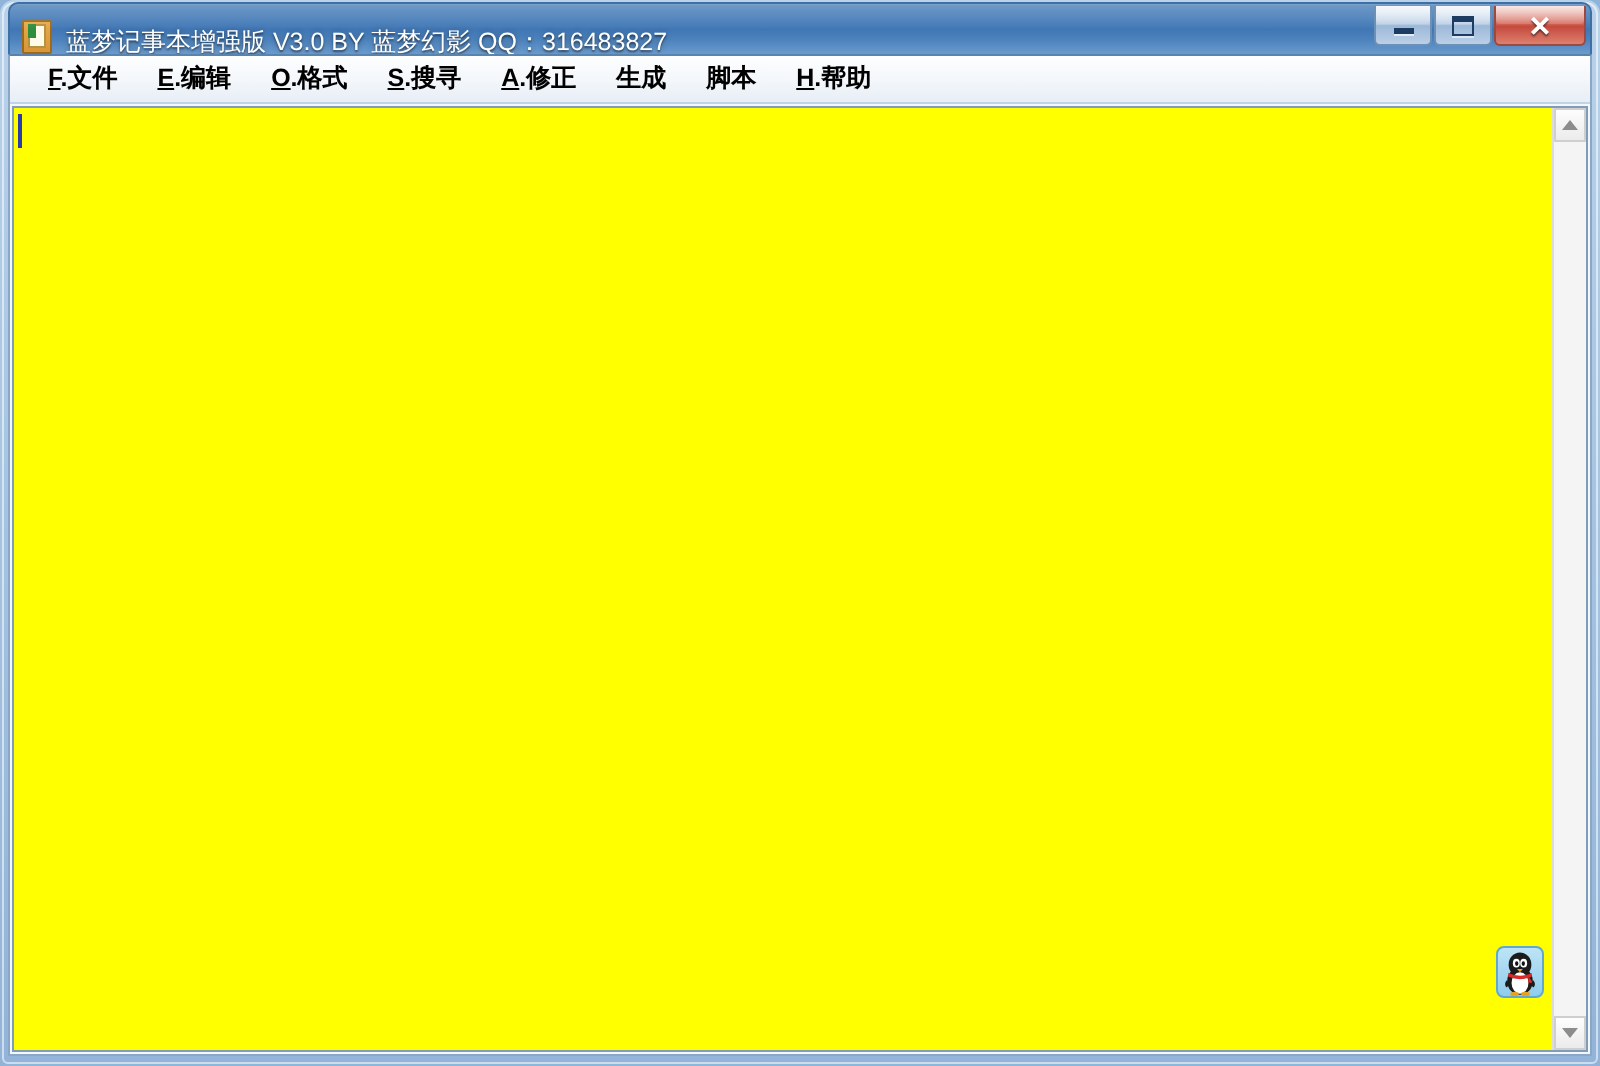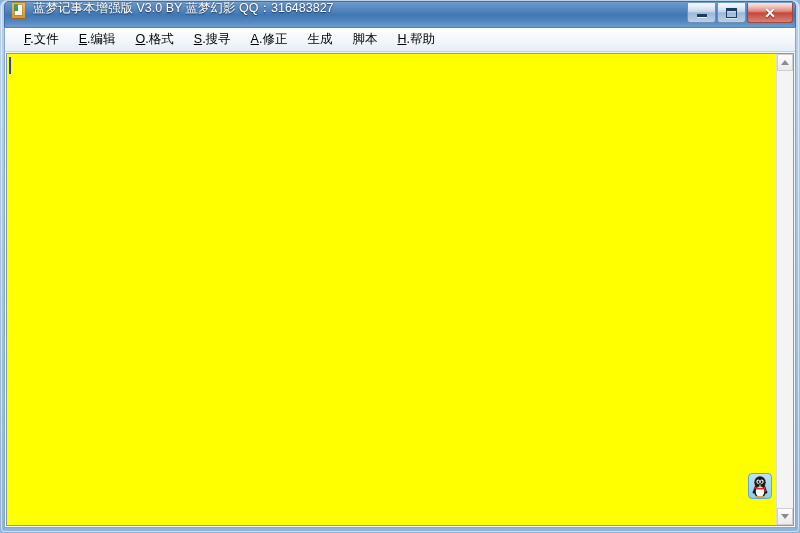--- a/index.html
+++ b/index.html
@@ -31,21 +31,21 @@
 
   
   .titlebar {
     position: relative;
     height: 26px;
     border-radius: 5px 5px 0 0;
     background: linear-gradient(180deg,
         #5d8fc4 0%, #4b80ba 3%, #4279b6 45%,
         #3f76b4 50%, #4d83bd 72%, #6b9bcd 100%);
     display: flex;
-    align-items: flex-start;
+    align-items: flex-end;
     padding-left: 5px;
     overflow: hidden;
     border: 1px solid #3f6fa3;
     border-bottom: none;
   }
   .titlebar::after{
     content:"";
     position:absolute; left:0; top:0; right:0; height:50%;
     background: linear-gradient(180deg, rgba(255,255,255,.20), rgba(255,255,255,0));
     pointer-events:none;
@@ -140,20 +140,21 @@
   }
 
   
   .client {
     background: #f3f6fa;
     border: 1px solid #8aa8c6;
     border-top: 1px solid #5a84b0;
     height: calc(533px - 1px - 26px - 5px);
     display: flex;
     flex-direction: column;
+    font-weight: bold;
   }
 
   
   .menubar {
     height: 24px;
     background: linear-gradient(180deg,#fdfeff 0%, #f4f7fb 50%, #e7eef6 100%);
     border-bottom: 1px solid #c3d3e4;
     display: flex;
     align-items: center;
     padding-left: 10px;

